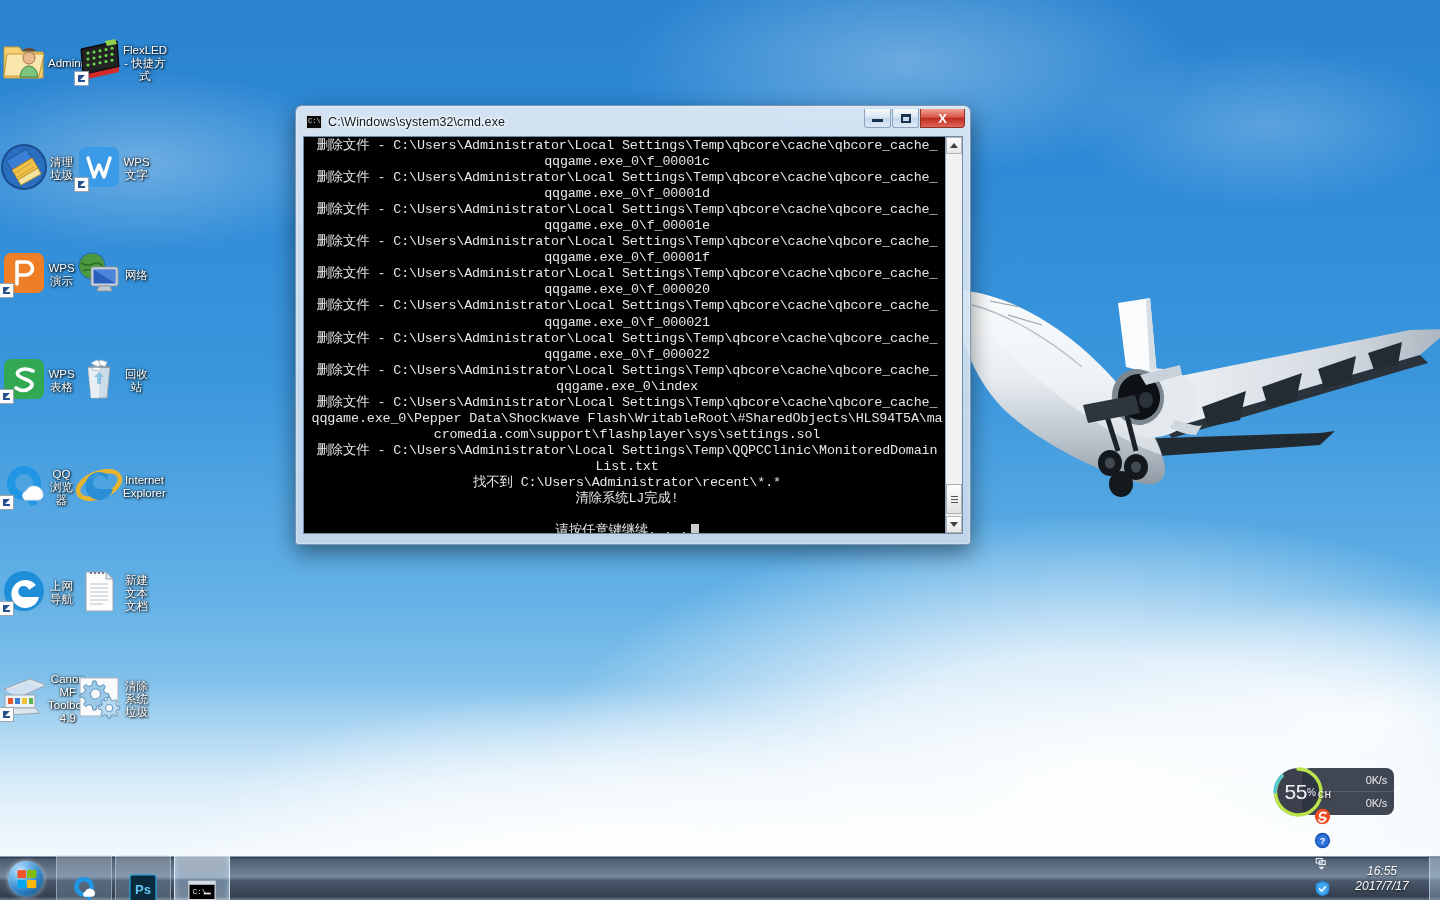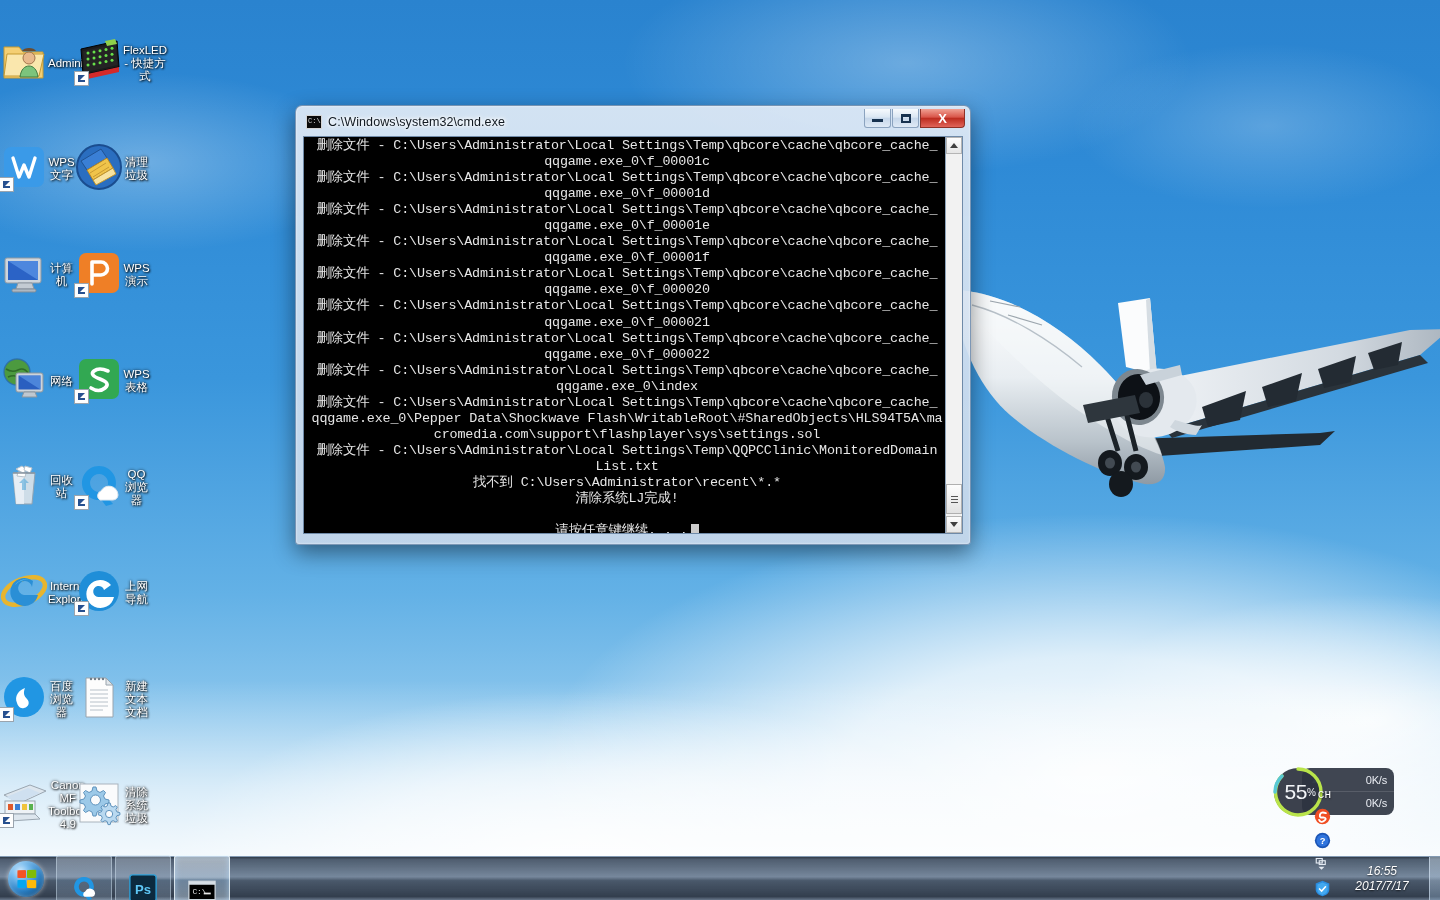--- a/index.html
+++ b/index.html
@@ -323,56 +323,44 @@
         <path d="M30 4 L40 2 L42 7 L32 9 Z" fill="#8fd04a"></path>
       </svg>
       <span class="shortcut-arrow"></span>
     </div>
     <div class="label">FlexLED - 快捷方式</div>
   </div>
 
   <div class="desk-icon">
     <div class="glyph">
       <svg viewBox="0 0 48 48" width="48" height="48">
-        <rect x="4" y="4" width="40" height="40" rx="7" fill="#3a9ae8"></rect>
-        <path d="M13 15 L19 34 L24 22 L29 34 L35 15" fill="none" stroke="#fff" stroke-width="3.4" stroke-linecap="round" stroke-linejoin="round"></path>
-      </svg>
-      <span class="shortcut-arrow"></span>
-    </div>
-    <div class="label">WPS文字</div>
-  </div>
-
-  <div class="desk-icon">
-    <div class="glyph">
-      <svg viewBox="0 0 48 48" width="48" height="48">
         <circle cx="24" cy="24" r="22" fill="#2a6ec0"></circle>
         <circle cx="24" cy="24" r="22" fill="none" stroke="#1a4d8f" stroke-width="2"></circle>
         <path d="M6 18 L26 6 L32 15 L12 27 Z" fill="#3a7fd5" stroke="#1f5293"></path>
         <path d="M12 27 L32 15 L38 25 L18 37 Z" fill="#f0c44a" stroke="#b5872a"></path>
         <g stroke="#c99a32" stroke-width="1">
           <path d="M15 30 L31 20 M18 34 L34 24"></path>
         </g>
         <path d="M18 37 L38 25 L41 31 L21 42 Z" fill="#f7e3a0" stroke="#c1962f"></path>
       </svg>
     </div>
     <div class="label">清理垃圾</div>
   </div>
 
   <div class="desk-icon">
     <div class="glyph">
       <svg viewBox="0 0 48 48" width="48" height="48">
-        <rect x="5" y="9" width="36" height="25" rx="2" fill="#cfd6dd" stroke="#8f99a3"></rect>
-        <rect x="8" y="12" width="30" height="19" fill="#2b63c6"></rect>
-        <path d="M8 12 h30 v19 z" fill="#5d97e8" opacity=".7"></path>
-        <path d="M18 34 h14 l2 6 h-18 z" fill="#c3cbd3" stroke="#8f99a3"></path>
-        <rect x="12" y="40" width="24" height="3" rx="1.5" fill="#aeb8c2" stroke="#828d98"></rect>
-      </svg>
-    </div>
-    <div class="label">计算机</div>
-  </div>
+        <rect x="4" y="4" width="40" height="40" rx="7" fill="#3a9ae8"></rect>
+        <path d="M13 15 L19 34 L24 22 L29 34 L35 15" fill="none" stroke="#fff" stroke-width="3.4" stroke-linecap="round" stroke-linejoin="round"></path>
+      </svg>
+      <span class="shortcut-arrow"></span>
+    </div>
+    <div class="label">WPS文字</div>
+  </div>
+
 
   <div class="desk-icon">
     <div class="glyph">
       <svg viewBox="0 0 48 48" width="48" height="48">
         <rect x="4" y="4" width="40" height="40" rx="7" fill="#ef7f26"></rect>
         <path d="M17 35 V13 h9 a6.5 6.5 0 0 1 0 13 h-9" fill="none" stroke="#fff" stroke-width="3.6" stroke-linecap="round" stroke-linejoin="round"></path>
       </svg>
       <span class="shortcut-arrow"></span>
     </div>
     <div class="label">WPS演示</div>
@@ -449,31 +437,20 @@
       <svg viewBox="0 0 48 48" width="48" height="48">
         <circle cx="24" cy="24" r="20" fill="#1f8ed8"></circle>
         <path d="M24 4 a20 20 0 0 1 0 40 a14 14 0 0 0 0-40z" fill="#46b0ec" opacity=".7"></path>
         <path d="M36 18 a14 14 0 1 0 3 12 h-15 a5.5 5.5 0 1 1 5-7z" fill="#fff"></path>
       </svg>
       <span class="shortcut-arrow"></span>
     </div>
     <div class="label">上网导航</div>
   </div>
 
-  <div class="desk-icon">
-    <div class="glyph">
-      <svg viewBox="0 0 48 48" width="48" height="48">
-        <circle cx="24" cy="24" r="20" fill="#2196e3"></circle>
-        <circle cx="24" cy="24" r="20" fill="url(#bd)" opacity=".35"></circle>
-        <path d="M17 30 c-3-7 2-13 8-15 c-2 5-1 8 2 11 c3 3 2 8-3 9 c-4 1-6-2-7-5z" fill="#fff"></path>
-      </svg>
-      <span class="shortcut-arrow"></span>
-    </div>
-    <div class="label">百度浏览器</div>
-  </div>
 
   <div class="desk-icon">
     <div class="glyph">
       <svg viewBox="0 0 48 48" width="48" height="48">
         <path d="M11 5 h20 l7 7 v32 h-27z" fill="#fdfdfd" stroke="#9aa4ad"></path>
         <path d="M31 5 v7 h7z" fill="#e2e7eb" stroke="#9aa4ad"></path>
         <g stroke="#b8c1c9" stroke-width="1">
           <path d="M15 17h18M15 21h18M15 25h18M15 29h18M15 33h18M15 37h13"></path>
         </g>
         <g fill="#6f7c88">

